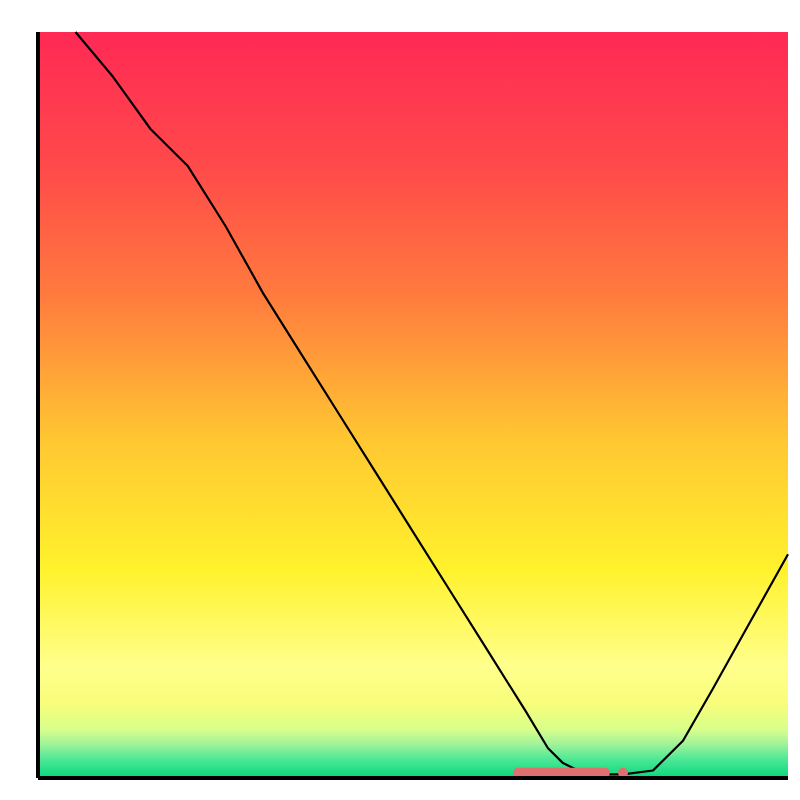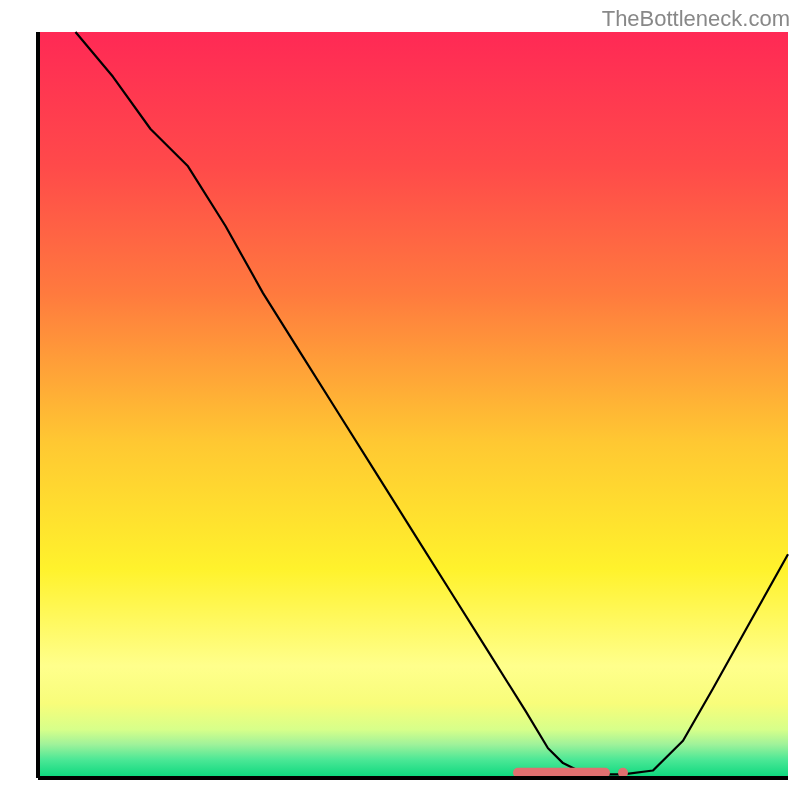--- a/index.html
+++ b/index.html
@@ -26,21 +26,20 @@
     font-family: Arial, sans-serif;
   }
   svg {
     display: block;
   }
 </style>
 </head>
 <body>
 
 <div class="chart-container">
-  <div class="watermark">TheBottleneck.com</div>
   <svg id="chart-svg" width="800" height="800" viewBox="0 0 800 800">
       <defs>
         <linearGradient id="bg-grad" x1="0" y1="0" x2="0" y2="1">
           <stop offset="0%" stop-color="#ff2955"></stop>
           <stop offset="18%" stop-color="#ff4a4a"></stop>
           <stop offset="35%" stop-color="#ff7a3e"></stop>
           <stop offset="55.00000000000001%" stop-color="#ffc832"></stop>
           <stop offset="72%" stop-color="#fff22c"></stop>
           <stop offset="85%" stop-color="#ffff8c"></stop>
           <stop offset="90%" stop-color="#f8fd7a"></stop>

